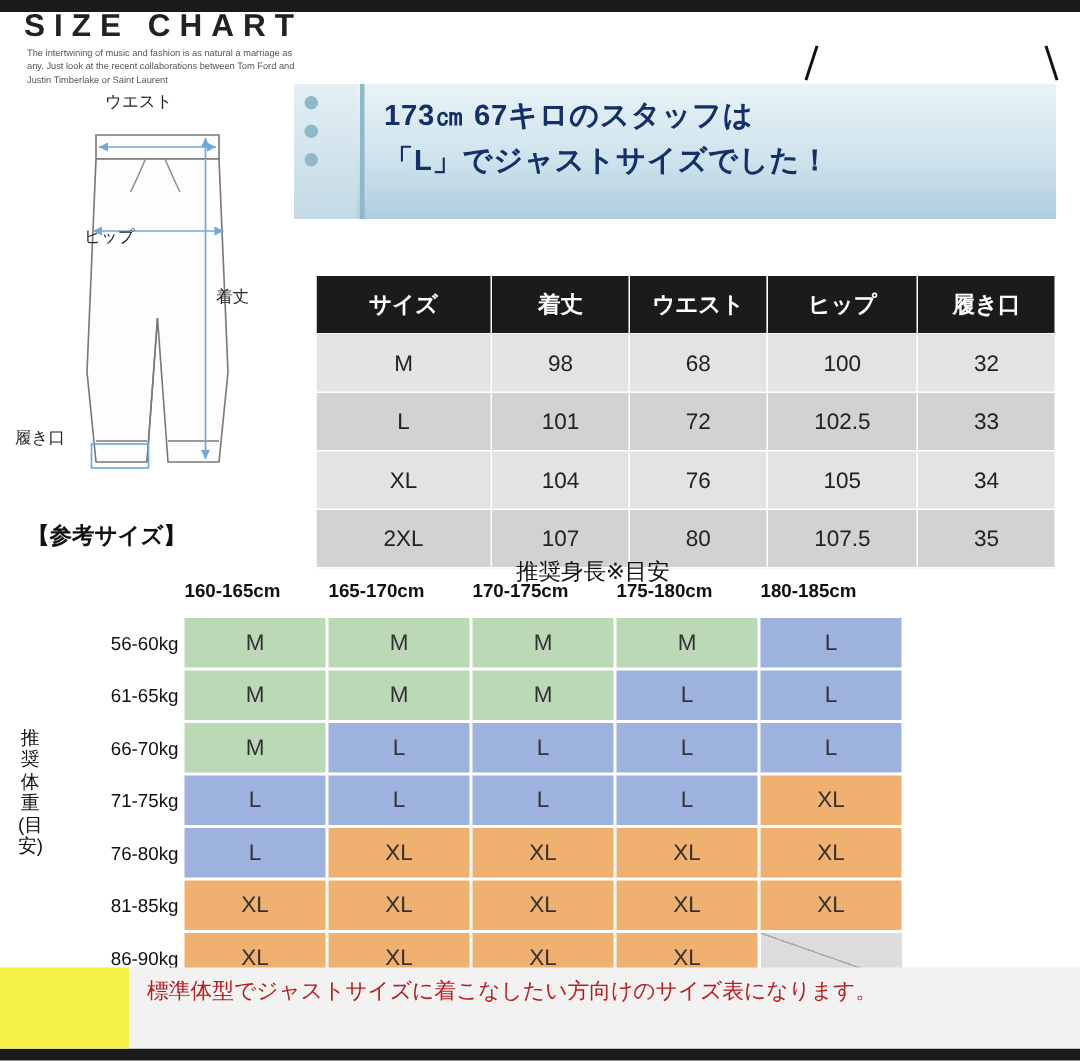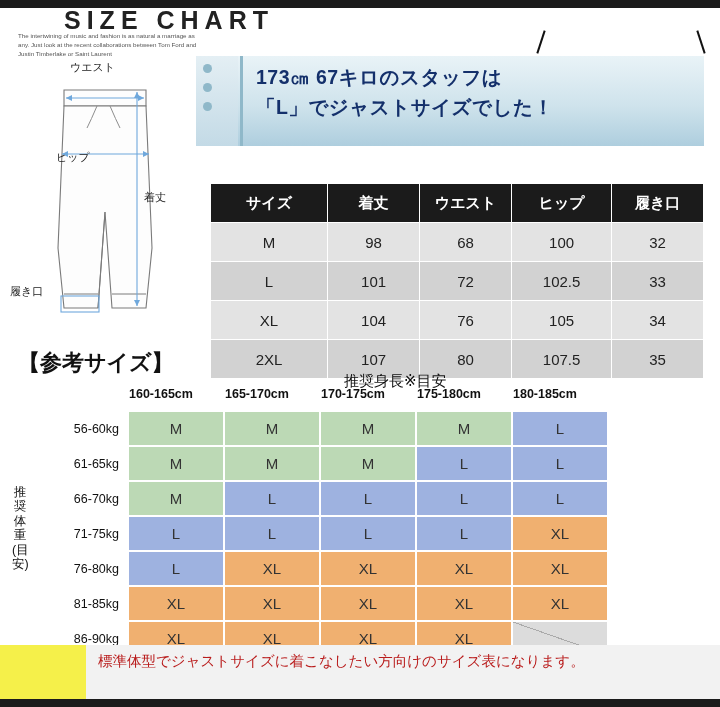--- a/index.html
+++ b/index.html
@@ -13,23 +13,22 @@
   .page{position:absolute;left:0;top:0;width:720px;height:707px;}
 
   
   .topbar{position:absolute;left:0;top:0;width:720px;height:8px;background:#1b1b1b;}
   
   .botbar{position:absolute;left:0;top:699px;width:720px;height:8px;background:#1b1b1b;}
 
   
   .sizechart-title{
     position:absolute;left:16px;top:6px;
-    font-size:25px;letter-spacing:6px;color:#222;
+    font-size:21px;letter-spacing:6px;color:#222;
     font-weight:700;
-    margin-left:48px;
   }
   .sizechart-sub{
     position:absolute;left:18px;top:32px;width:182px;
     font-size:6.2px;line-height:1.45;color:#555;
   }
 
   
   .staffvoice{
     position:absolute;left:523px;top:32px;
     font-size:16px;font-weight:700;color:#111;letter-spacing:1px;
@@ -82,21 +81,21 @@
   .tbl tbody tr:nth-child(even) td{background:#d2d2d2;}
   .tbl .c0{width:118px;}
   .tbl .c1{width:92px;}
   .tbl .c2{width:92px;}
   .tbl .c3{width:100px;}
   .tbl .c4{width:92px;}
 
   
   .ref-title{
     position:absolute;left:18px;top:348px;
-    font-size:22px;font-weight:700;color:#111;
+    font-size:15px;font-weight:700;color:#111;
   }
   .ref-axis-top{
     position:absolute;left:344px;top:372px;
     font-size:15px;color:#111;
   }
   .ref-axis-left{
     position:absolute;left:12px;top:485px;
     font-size:12.5px;color:#111;
     width:16px;line-height:1.15;text-align:center;
   }
@@ -108,21 +107,21 @@
   }
   .matrix th{
     font-size:12.5px;font-weight:700;color:#111;
     height:26px;text-align:left;border:none;
   }
   .matrix td{
     width:92px;height:31px;text-align:center;font-size:15px;color:#333;
     border:2px solid #fff;
   }
   .matrix th.rowhead{
-    width:88px;text-align:right;padding-right:8px;font-size:12.5px;
+    width:88px;text-align:right;padding-right:2px;font-size:12.5px;
     color:#111;font-weight:400;background:#fff;height:31px;
   }
   .matrix th.colhead{width:92px;}
   .cell-M{background:#bcd9b5;}
   .cell-L{background:#9eb2e0;}
   .cell-XL{background:#f0b070;}
   .cell-none{background:#dcdcdc;position:relative;}
   .cell-none:after{
     content:"";position:absolute;left:0;top:0;width:100%;height:100%;
     background:linear-gradient(to top right,transparent 49.2%,#aaa 49.2%,#aaa 50.8%,transparent 50.8%);

